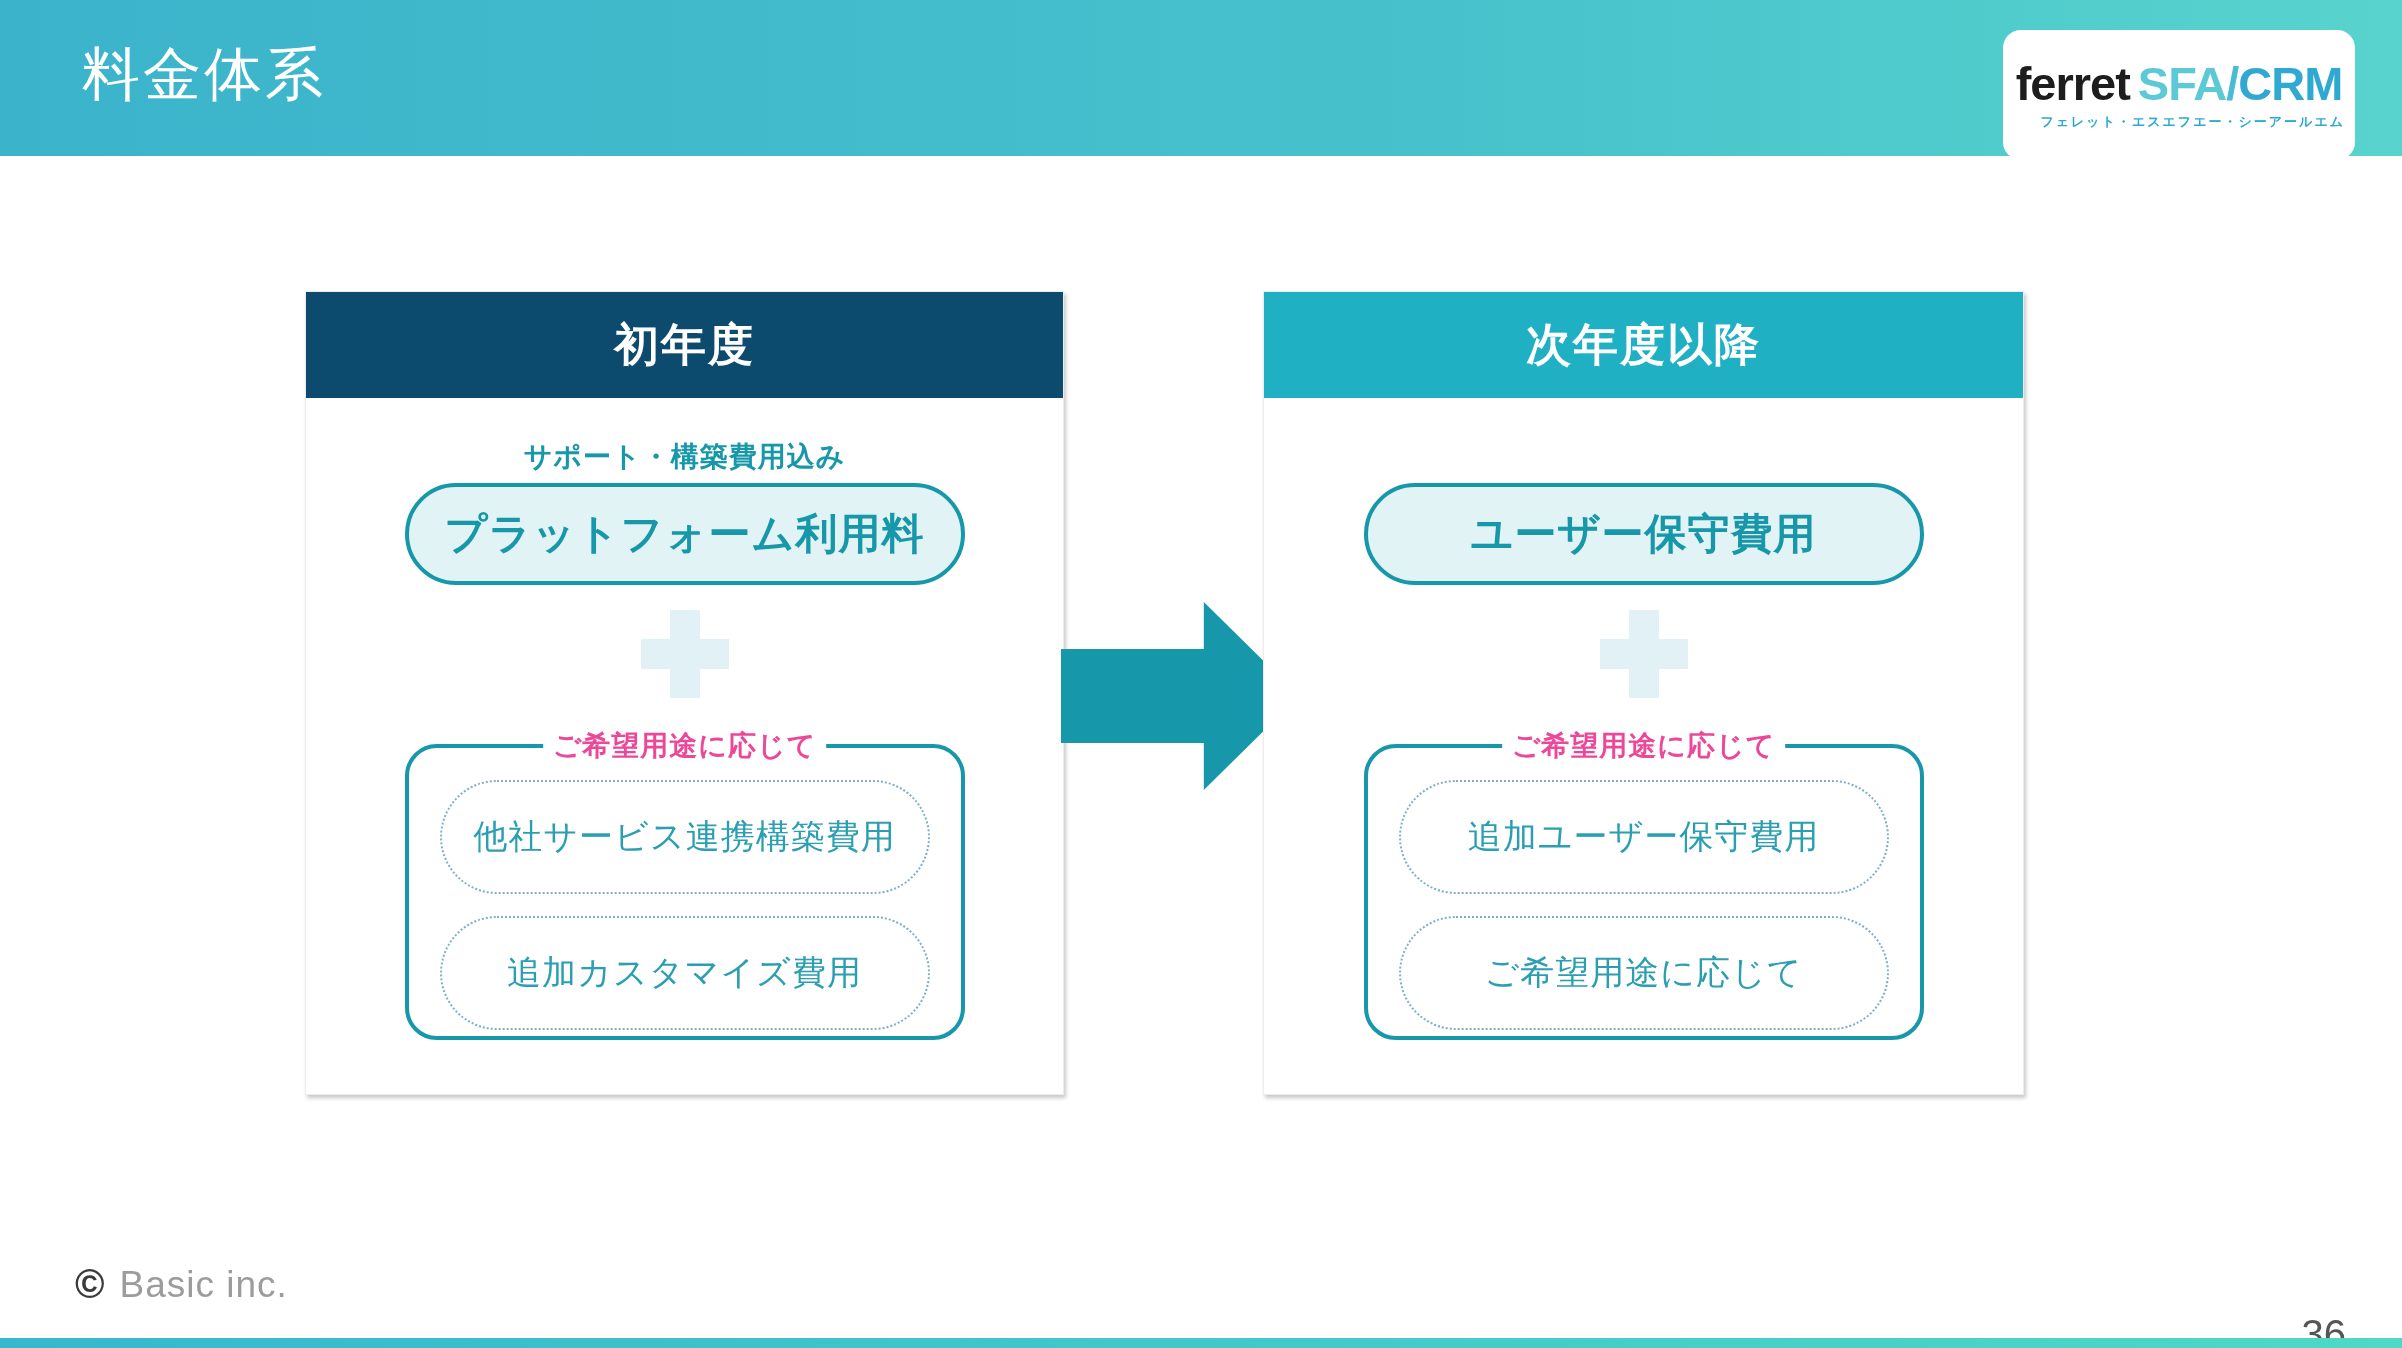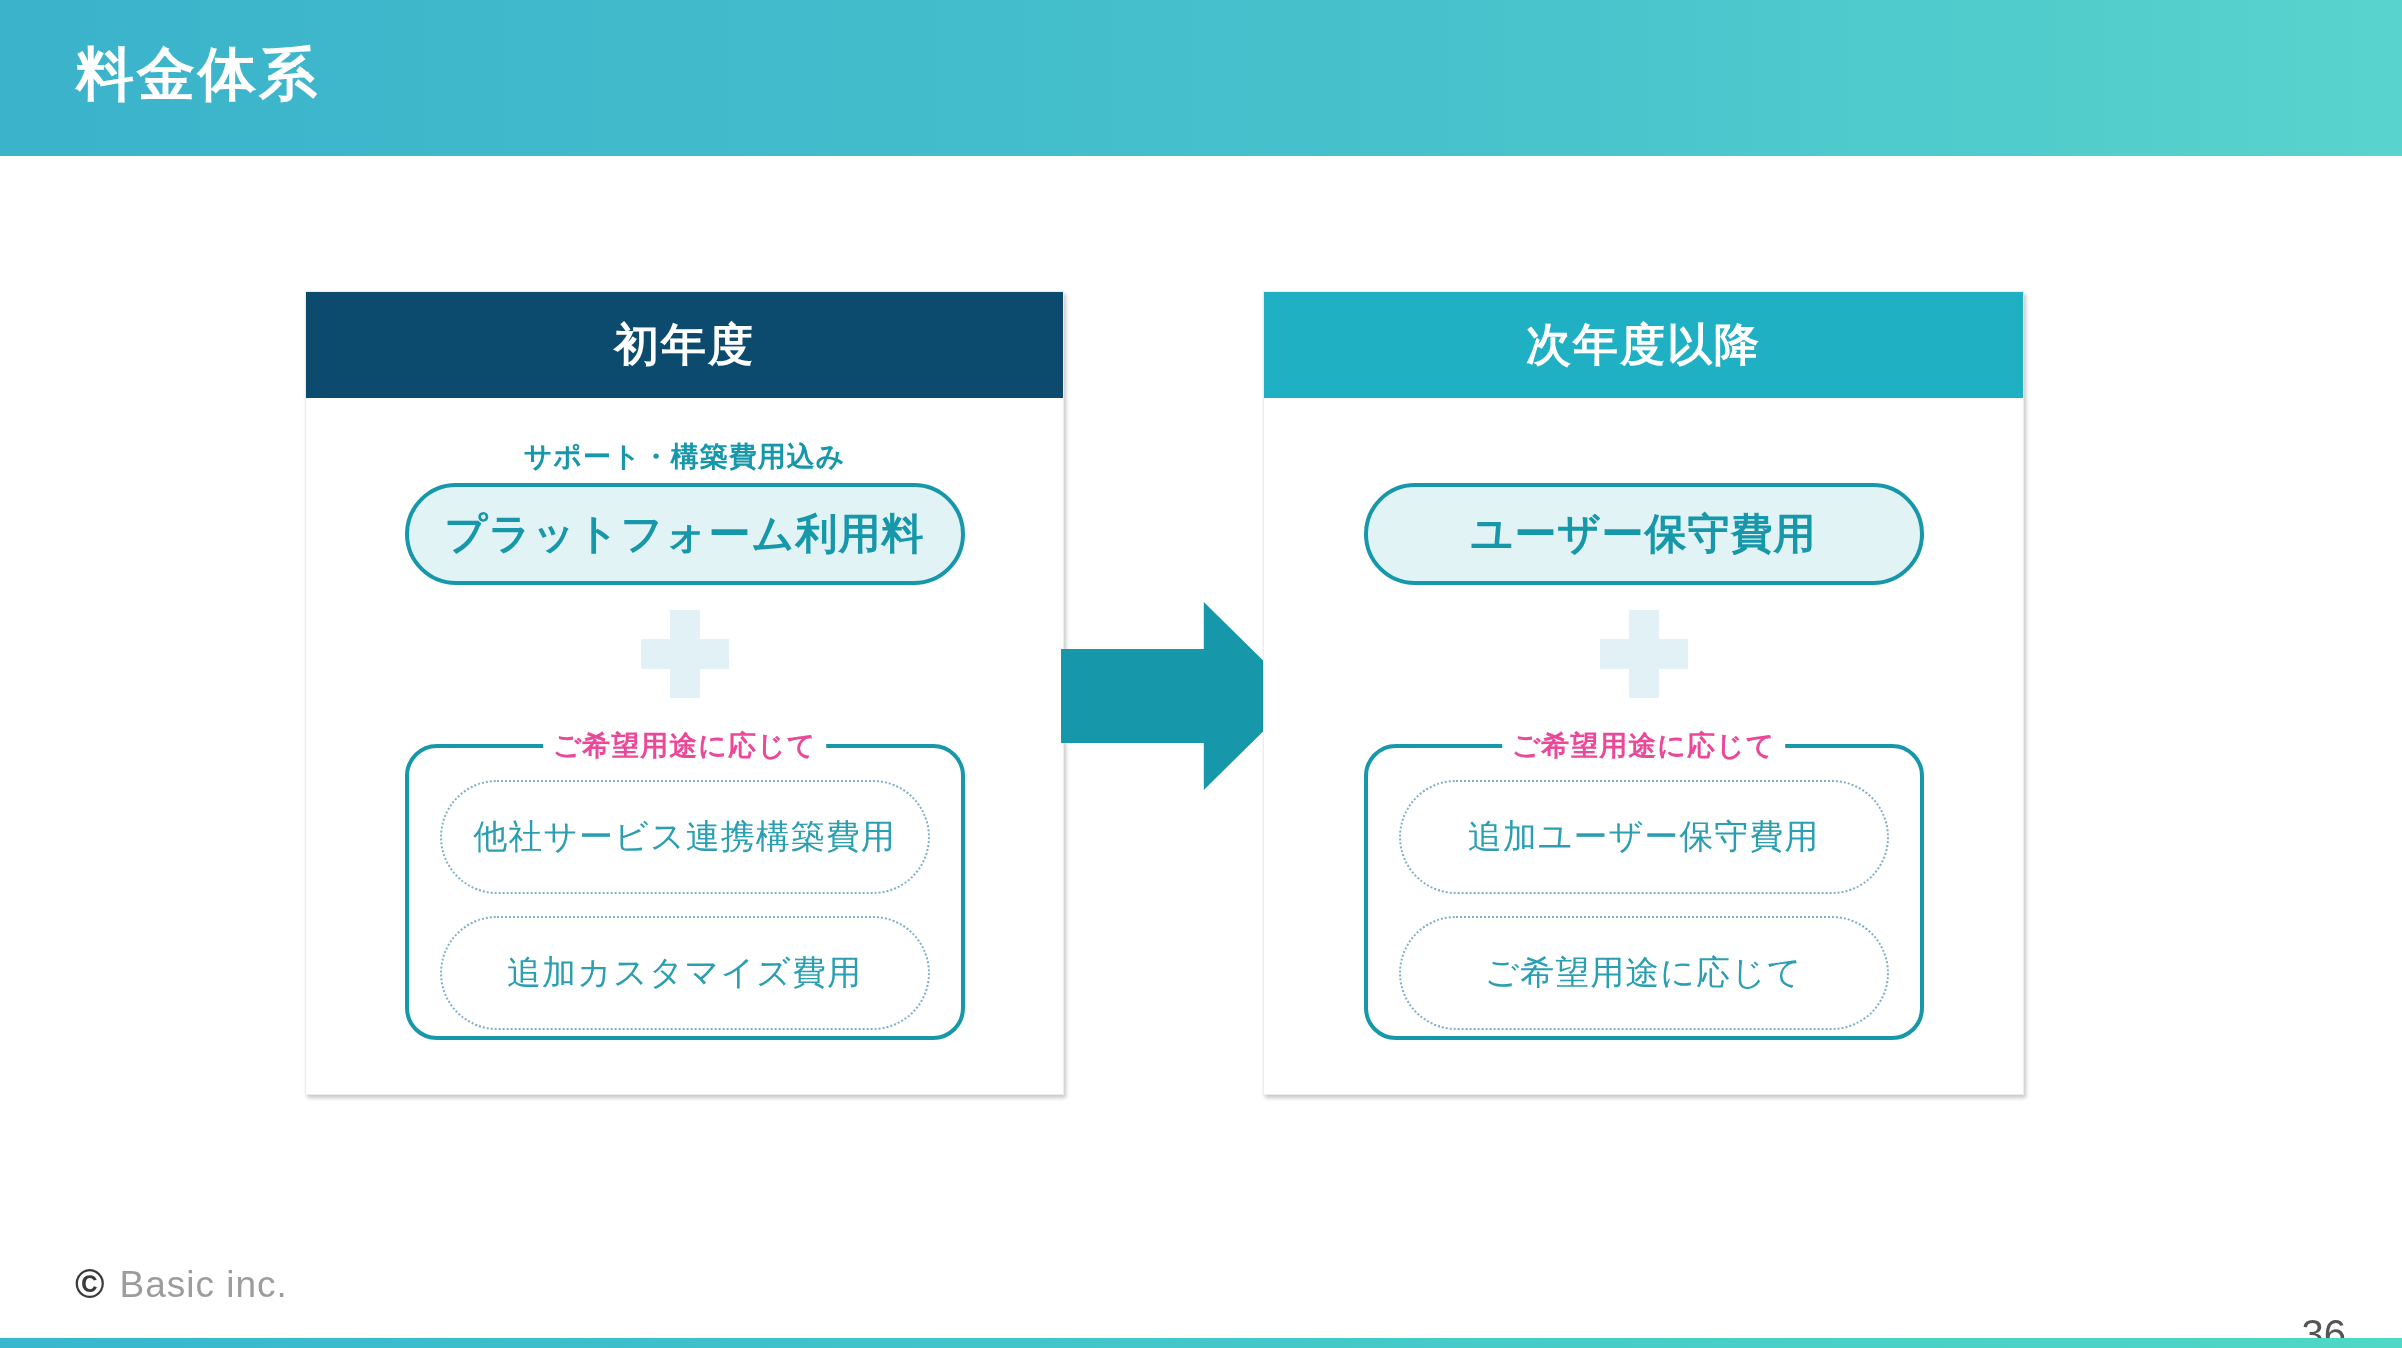--- a/index.html
+++ b/index.html
@@ -10,22 +10,22 @@
     overflow:hidden;
     font-family:"Liberation Sans","DejaVu Sans",sans-serif;
   }
 
   
   .topbar{
     position:absolute;left:0;top:0;width:2402px;height:156px;
     background:linear-gradient(90deg,#3BB3CB 0%,#47C2CC 60%,#58D3CD 100%);
   }
   .slide-title{
-    position:absolute;left:76px;top:36px;margin:0;
-    font-size:58px;font-weight:700;color:#ffffff;letter-spacing:3px;
+    position:absolute;left:82px;top:36px;margin:0;
+    font-size:58px;font-weight:400;color:#ffffff;letter-spacing:3px;
   }
   .logo-card{
     position:absolute;right:47px;top:30px;width:352px;height:130px;
     background:#ffffff;border-radius:18px;
     display:flex;flex-direction:column;justify-content:center;align-items:center;
   }
   .logo-main{
     font-size:47px;font-weight:800;letter-spacing:-1px;line-height:1;
     white-space:nowrap;
   }
@@ -122,20 +122,26 @@
     background:linear-gradient(90deg,#38B7CE 0%,#4ED8C5 100%);
   }
 </style>
 </head>
 <body>
 
 <div class="slide">
 
   <header class="topbar">
     <h1 class="slide-title">料金体系</h1>
+    <div class="logo-card">
+      <div class="logo-main">
+        <span class="logo-ferret">ferret</span><span class="logo-sfa">SFA</span><span class="logo-slash">/</span><span class="logo-crm">CRM</span>
+      </div>
+      <div class="logo-sub">フェレット・エスエフエー・シーアールエム</div>
+    </div>
   </header>
 
   <section class="card card-left">
     <div class="card-header">初年度</div>
     <div class="card-body">
       <div class="card-note">サポート・構築費用込み</div>
       <div class="main-pill">プラットフォーム利用料</div>
       <div class="plus"></div>
       <div class="group-box">
         <div class="group-label">ご希望用途に応じて</div>

